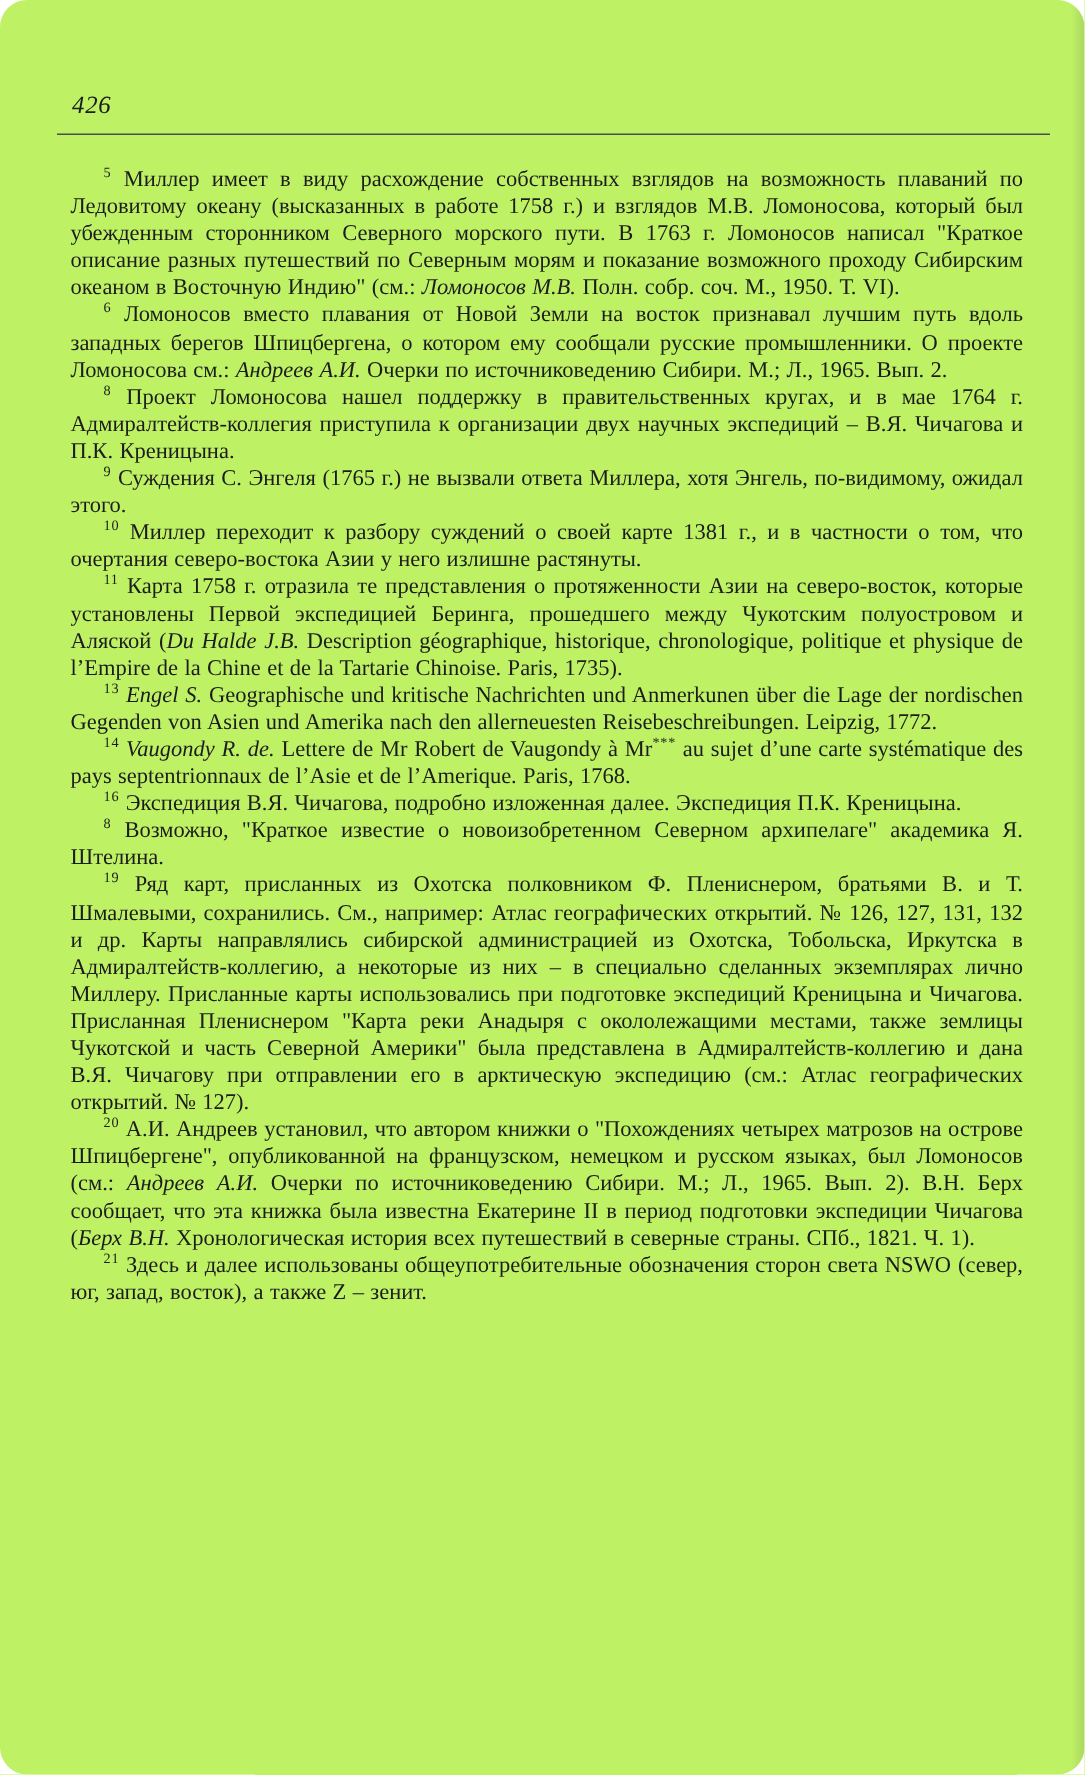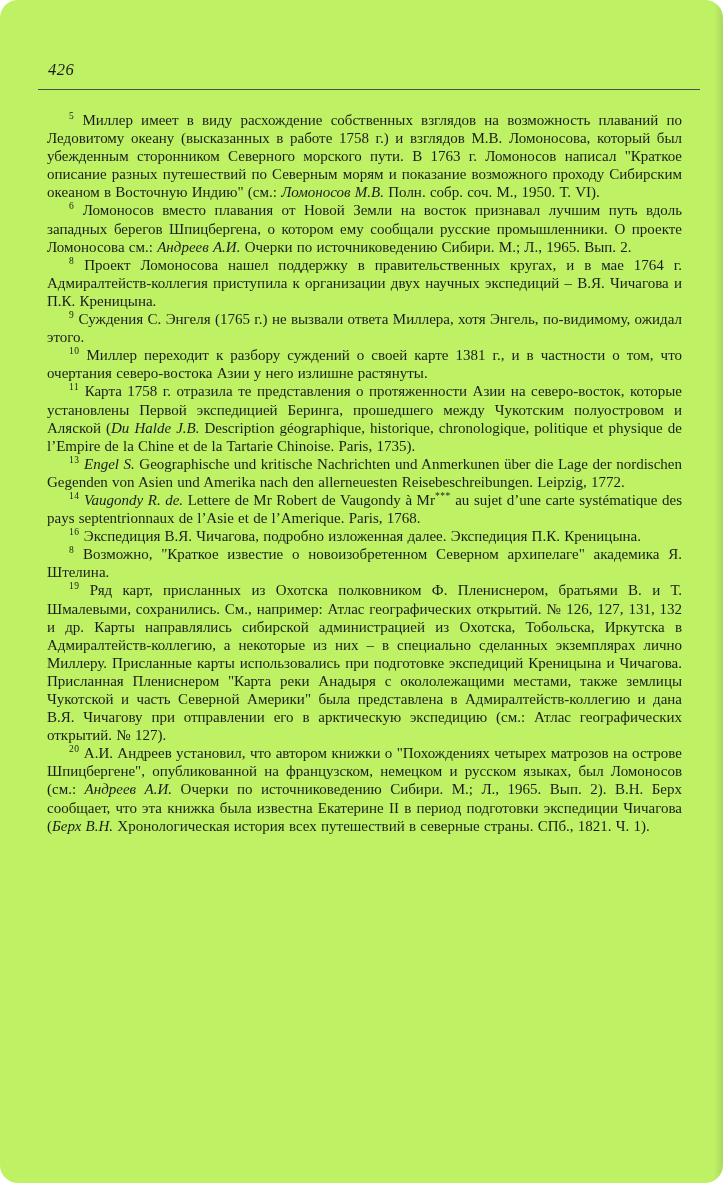--- a/index.html
+++ b/index.html
@@ -62,15 +62,16 @@
       <p class="note"><sup>8</sup><span> Проект Ломоносова нашел поддержку в правительственных кругах, и в мае 1764 г. Адмиралтейств-коллегия приступила к организации двух научных экспедиций – В.Я. Чичагова и П.К. Креницына.</span></p>
       <p class="note"><sup>9</sup><span> Суждения С. Энгеля (1765 г.) не вызвали ответа Миллера, хотя Энгель, по-видимому, ожидал этого.</span></p>
       <p class="note"><sup>10</sup><span> Миллер переходит к разбору суждений о своей карте 1381 г., и в частности о том, что очертания северо-востока Азии у него излишне растянуты.</span></p>
       <p class="note"><sup>11</sup><span> Карта 1758 г. отразила те представления о протяженности Азии на северо-восток, которые установлены Первой экспедицией Беринга, прошедшего между Чукотским полуостровом и Аляской (</span><i>Du Halde J.B.</i><span> Description géographique, historique, chronologique, politique et physique de l’Empire de la Chine et de la Tartarie Chinoise. Paris, 1735).</span></p>
       <p class="note"><sup>13</sup><i> Engel S.</i><span> Geographische und kritische Nachrichten und Anmerkunen über die Lage der nordischen Gegenden von Asien und Amerika nach den allerneuesten Reisebeschreibungen. Leipzig, 1772.</span></p>
       <p class="note"><sup>14</sup><i> Vaugondy R. de.</i><span> Lettere de Mr Robert de Vaugondy à Mr</span><sup>***</sup><span> au sujet d’une carte systématique des pays septentrionnaux de l’Asie et de l’Amerique. Paris, 1768.</span></p>
       <p class="note"><sup>16</sup><span> Экспедиция В.Я. Чичагова, подробно изложенная далее. Экспедиция П.К. Креницына.</span></p>
       <p class="note"><sup>8</sup><span> Возможно, "Краткое известие о новоизобретенном Северном архипелаге" академика Я. Штелина.</span></p>
       <p class="note"><sup>19</sup><span> Ряд карт, присланных из Охотска полковником Ф. Плениснером, братьями В. и Т. Шмалевыми, сохранились. См., например: Атлас географических открытий. № 126, 127, 131, 132 и др. Карты направлялись сибирской администрацией из Охотска, Тобольска, Иркутска в Адмиралтейств-коллегию, а некоторые из них – в специально сделанных экземплярах лично Миллеру. Присланные карты использовались при подготовке экспедиций Креницына и Чичагова. Присланная Плениснером "Карта реки Анадыря с окололежащими местами, также землицы Чукотской и часть Северной Америки" была представлена в Адмиралтейств-коллегию и дана В.Я. Чичагову при отправлении его в арктическую экспедицию (см.: Атлас географических открытий. № 127).</span></p>
       <p class="note"><sup>20</sup><span> А.И. Андреев установил, что автором книжки о "Похождениях четырех матрозов на острове Шпицбергене", опубликованной на французском, немецком и русском языках, был Ломоносов (см.: </span><i>Андреев А.И.</i><span> Очерки по источниковедению Сибири. М.; Л., 1965. Вып. 2). В.Н. Берх сообщает, что эта книжка была известна Екатерине II в период подготовки экспедиции Чичагова (</span><i>Берх В.Н.</i><span> Хронологическая история всех путешествий в северные страны. СПб., 1821. Ч. 1).</span></p>
+      <p class="note"><sup>21</sup><span> Здесь и далее использованы общеупотребительные обозначения сторон света NSWO (север, юг, запад, восток), а также Z – зенит.</span></p>
     </div>
   <div class="scan-edge"></div>
 </div>
 
 </body></html>

